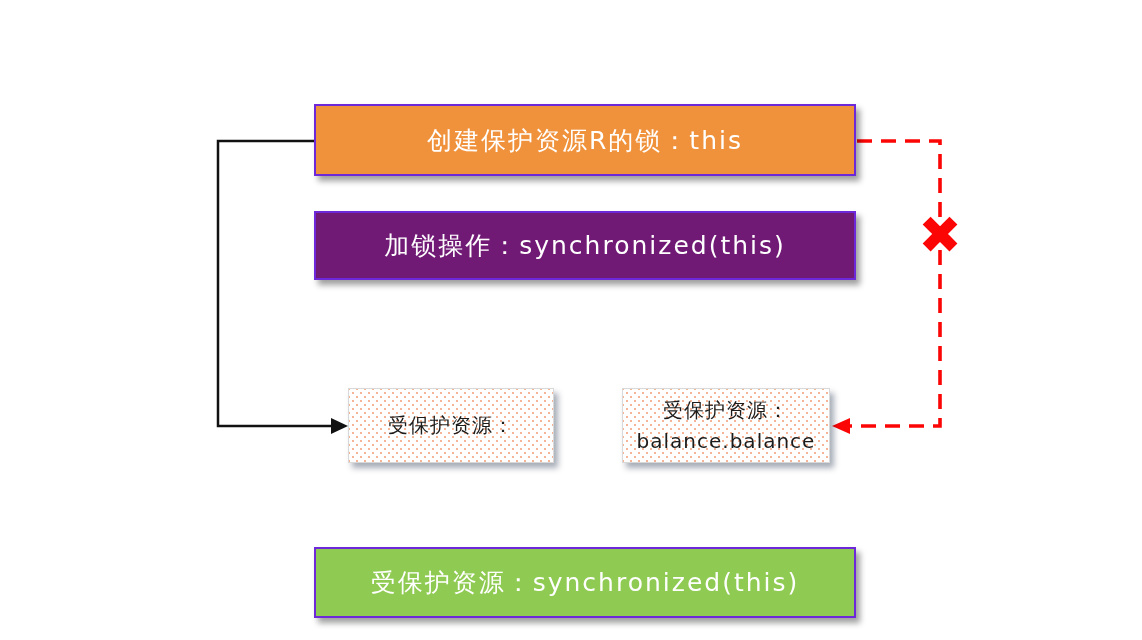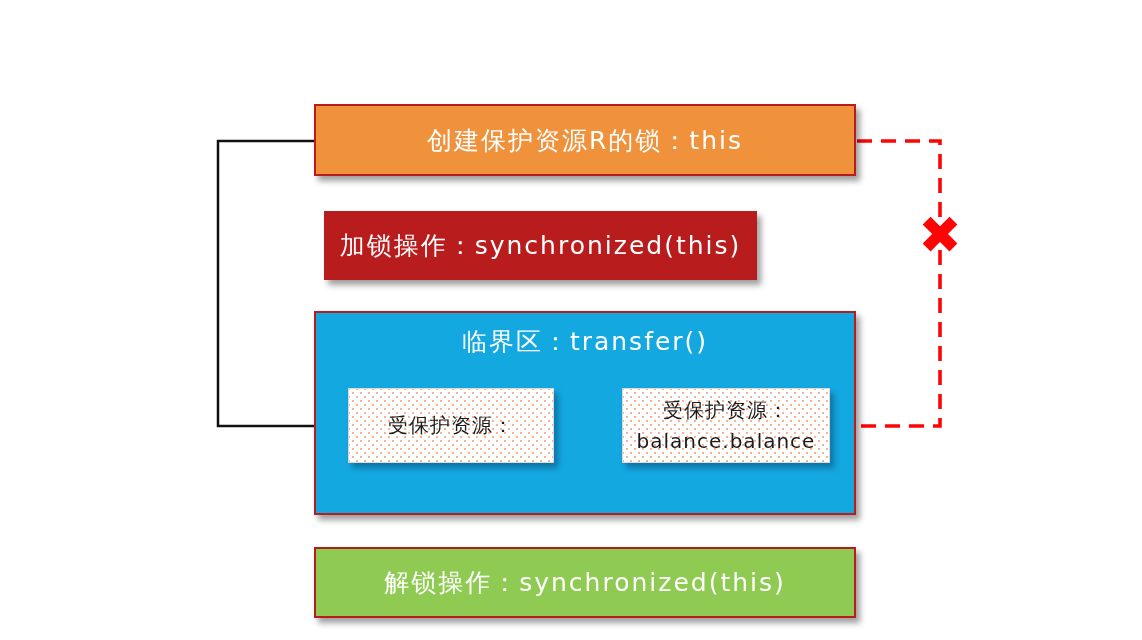--- a/index.html
+++ b/index.html
@@ -18,38 +18,38 @@
   .connectors {
     position: absolute;
     left: 0; top: 0;
     width: 1142px;
     height: 640px;
     pointer-events: none;
   }
   .box {
     position: absolute;
     box-sizing: border-box;
-    border: 2px solid #b91c1c;
+    border: 2px solid #6d28d9;
     box-shadow: 4px 5px 6px rgba(0,0,0,0.38);
     display: flex;
     align-items: center;
     justify-content: center;
     color: #ffffff;
     font-size: 25px;
     letter-spacing: 2px;
     text-align: center;
     white-space: nowrap;
   }
   .box-orange {
     left: 314px; top: 104px; width: 542px; height: 72px;
     background: #F0923C;
   }
   .box-green-top {
-    left: 324px; top: 211px; width: 433px; height: 69px;
-    background: #b91c1c;
+    left: 314px; top: 211px; width: 542px; height: 69px;
+    background: #701a75;
   }
   .box-blue {
     left: 314px; top: 311px; width: 542px; height: 204px;
     background: #14A8E1;
     align-items: flex-start;
   }
   .box-blue .blue-title {
     margin-top: 12px;
   }
   .box-green-bottom {
@@ -109,32 +109,29 @@
   </svg>
 
   <div class="box box-orange">
     <span>创建保护资源R的锁：this</span>
   </div>
 
   <div class="box box-green-top">
     <span>加锁操作：synchronized(this)</span>
   </div>
 
-  <div class="box box-blue">
-    <span class="blue-title">临界区：transfer()</span>
-  </div>
 
   <div class="resource-box resource-this">
     <span>受保护资源：</span>
   </div>
 
   <div class="resource-box resource-target">
     <span>受保护资源：</span>
     <span>balance.balance</span>
   </div>
 
   <div class="box box-green-bottom">
-    <span>解锁操作：synchronized(this)</span>
+    <span>受保护资源：synchronized(this)</span>
   </div>
 
   <span class="x-mark">✖</span>
 
 </div>
 
 </body></html>

